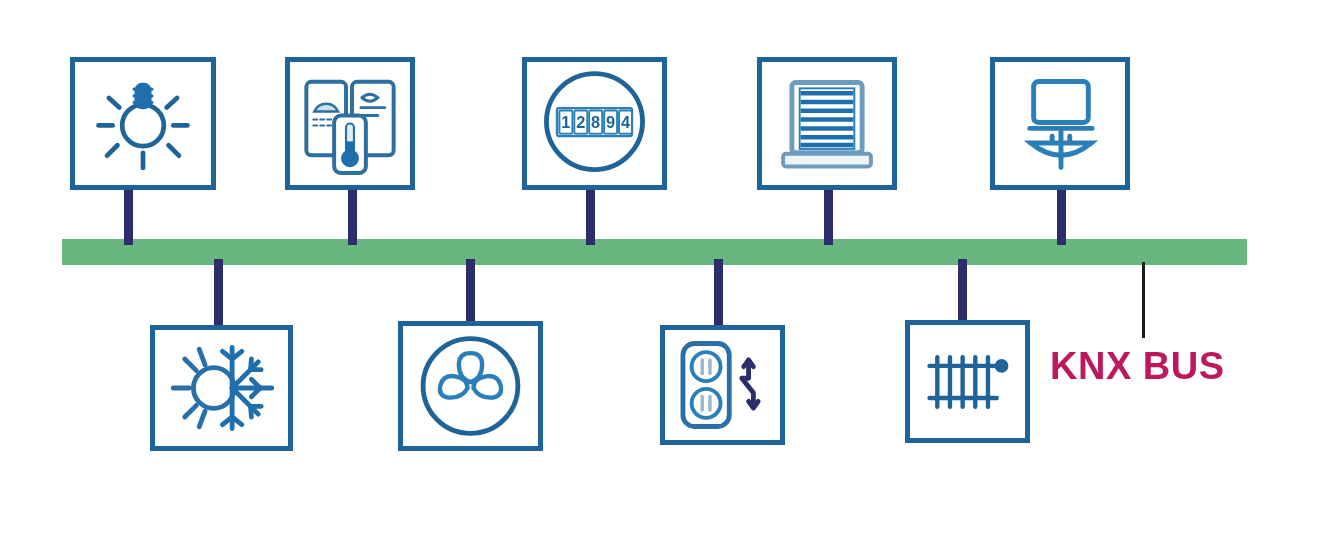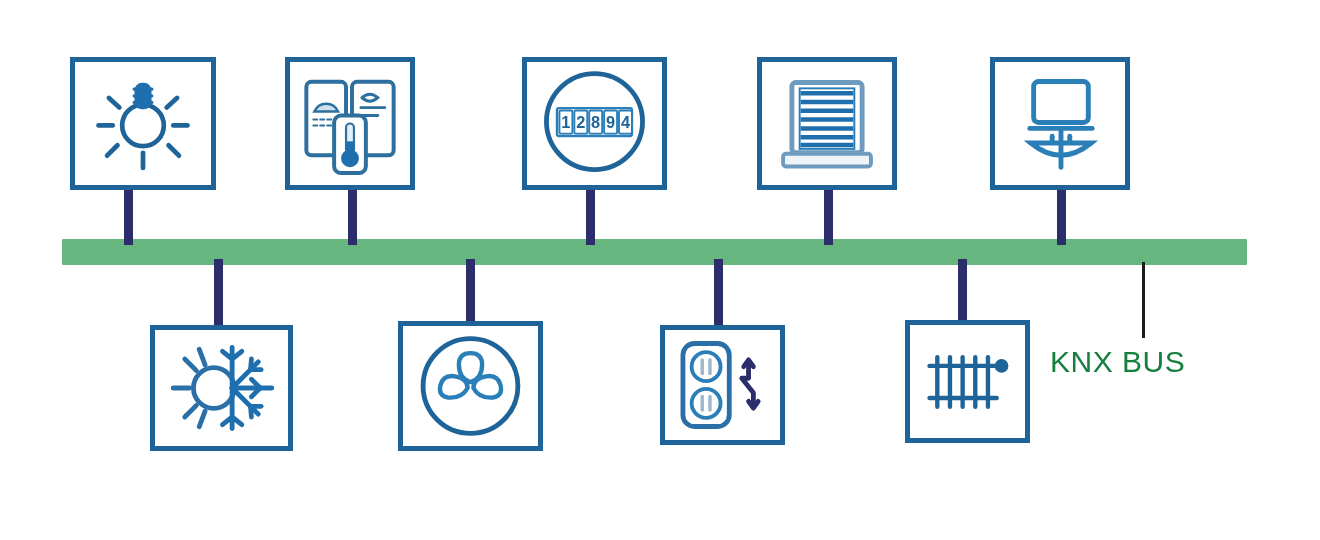--- a/index.html
+++ b/index.html
@@ -35,23 +35,23 @@
   
   .leader-line {
     position: absolute;
     background: #1c1c1c;
     width: 3px;
   }
 
   
   .bus-label {
     position: absolute;
-    color: #15803d;
-    font-size: 30px;
-    font-weight: 400;
+    color: #be185d;
+    font-size: 38px;
+    font-weight: 700;
     letter-spacing: 0.5px;
     font-family: "Liberation Sans", sans-serif;
     white-space: nowrap;
   }
 
   
   .device {
     position: absolute;
     box-sizing: border-box;
     border: 5px solid #1f6499;

